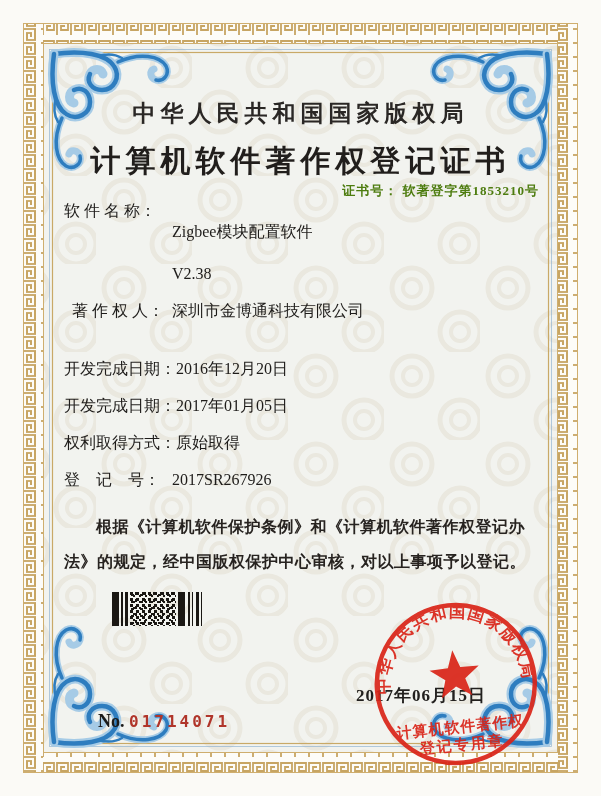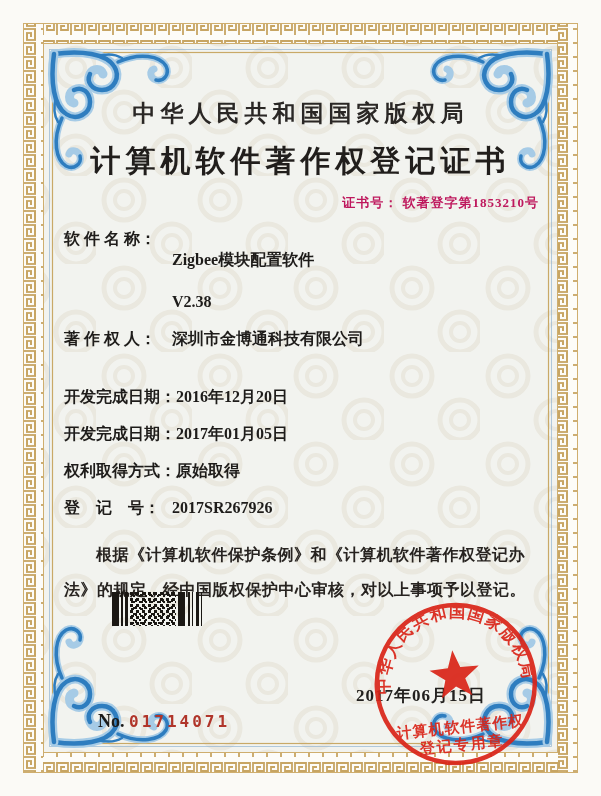--- a/index.html
+++ b/index.html
@@ -19,29 +19,29 @@
   }
   .authority{
     margin-top:52px;text-align:center;
     font-size:23px;font-weight:bold;letter-spacing:5px;color:#2a2725;
   }
   .cert-title{
     margin-top:12px;text-align:center;
     font-size:30px;font-weight:bold;letter-spacing:5px;color:#211e1c;
   }
   .cert-no-line{
-    margin-top:12px;padding-right:10px;text-align:right;
-    font-size:13px;font-weight:bold;color:#be185d;letter-spacing:1px;padding-left:20px;
-  }
-  .fields{margin-top:16px;padding-left:12px;font-size:16px;font-weight:bold;}
+    margin-top:0;padding-right:10px;text-align:right;
+    font-size:13px;font-weight:bold;color:#4d7c0f;letter-spacing:1px;padding-left:20px;
+  }
+  .fields{margin-top:0;padding-left:12px;font-size:16px;font-weight:normal;}
   .frow{display:flex;line-height:1.32;}
   .flabel{min-width:108px;white-space:pre;flex:none;}
   .fvalue{white-space:pre-line;}
   .mb-a{margin-bottom:16px;}
-  .mb-b{margin-bottom:36px;}
+  .mb-b{margin-bottom:36px;text-align:center;}
   .mb-c{margin-bottom:16px;}
   .statement{
     margin-top:19px;padding:0 8px 0 12px;
     font-size:16px;font-weight:600;line-height:2.2;
     text-indent:2em;color:#272320;letter-spacing:0.5px;
   }
   .barcode{position:absolute;left:112px;top:592px;z-index:3;}
   .serial-line{
     position:absolute;left:98px;top:711px;z-index:3;
     font-size:18px;font-weight:bold;color:#1c1b19;

